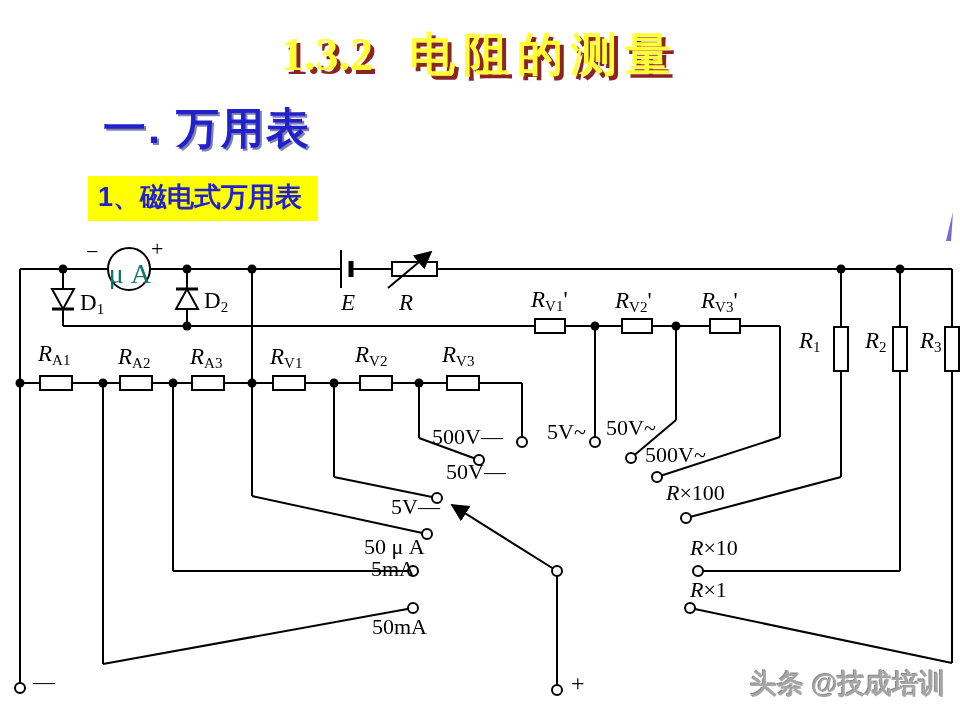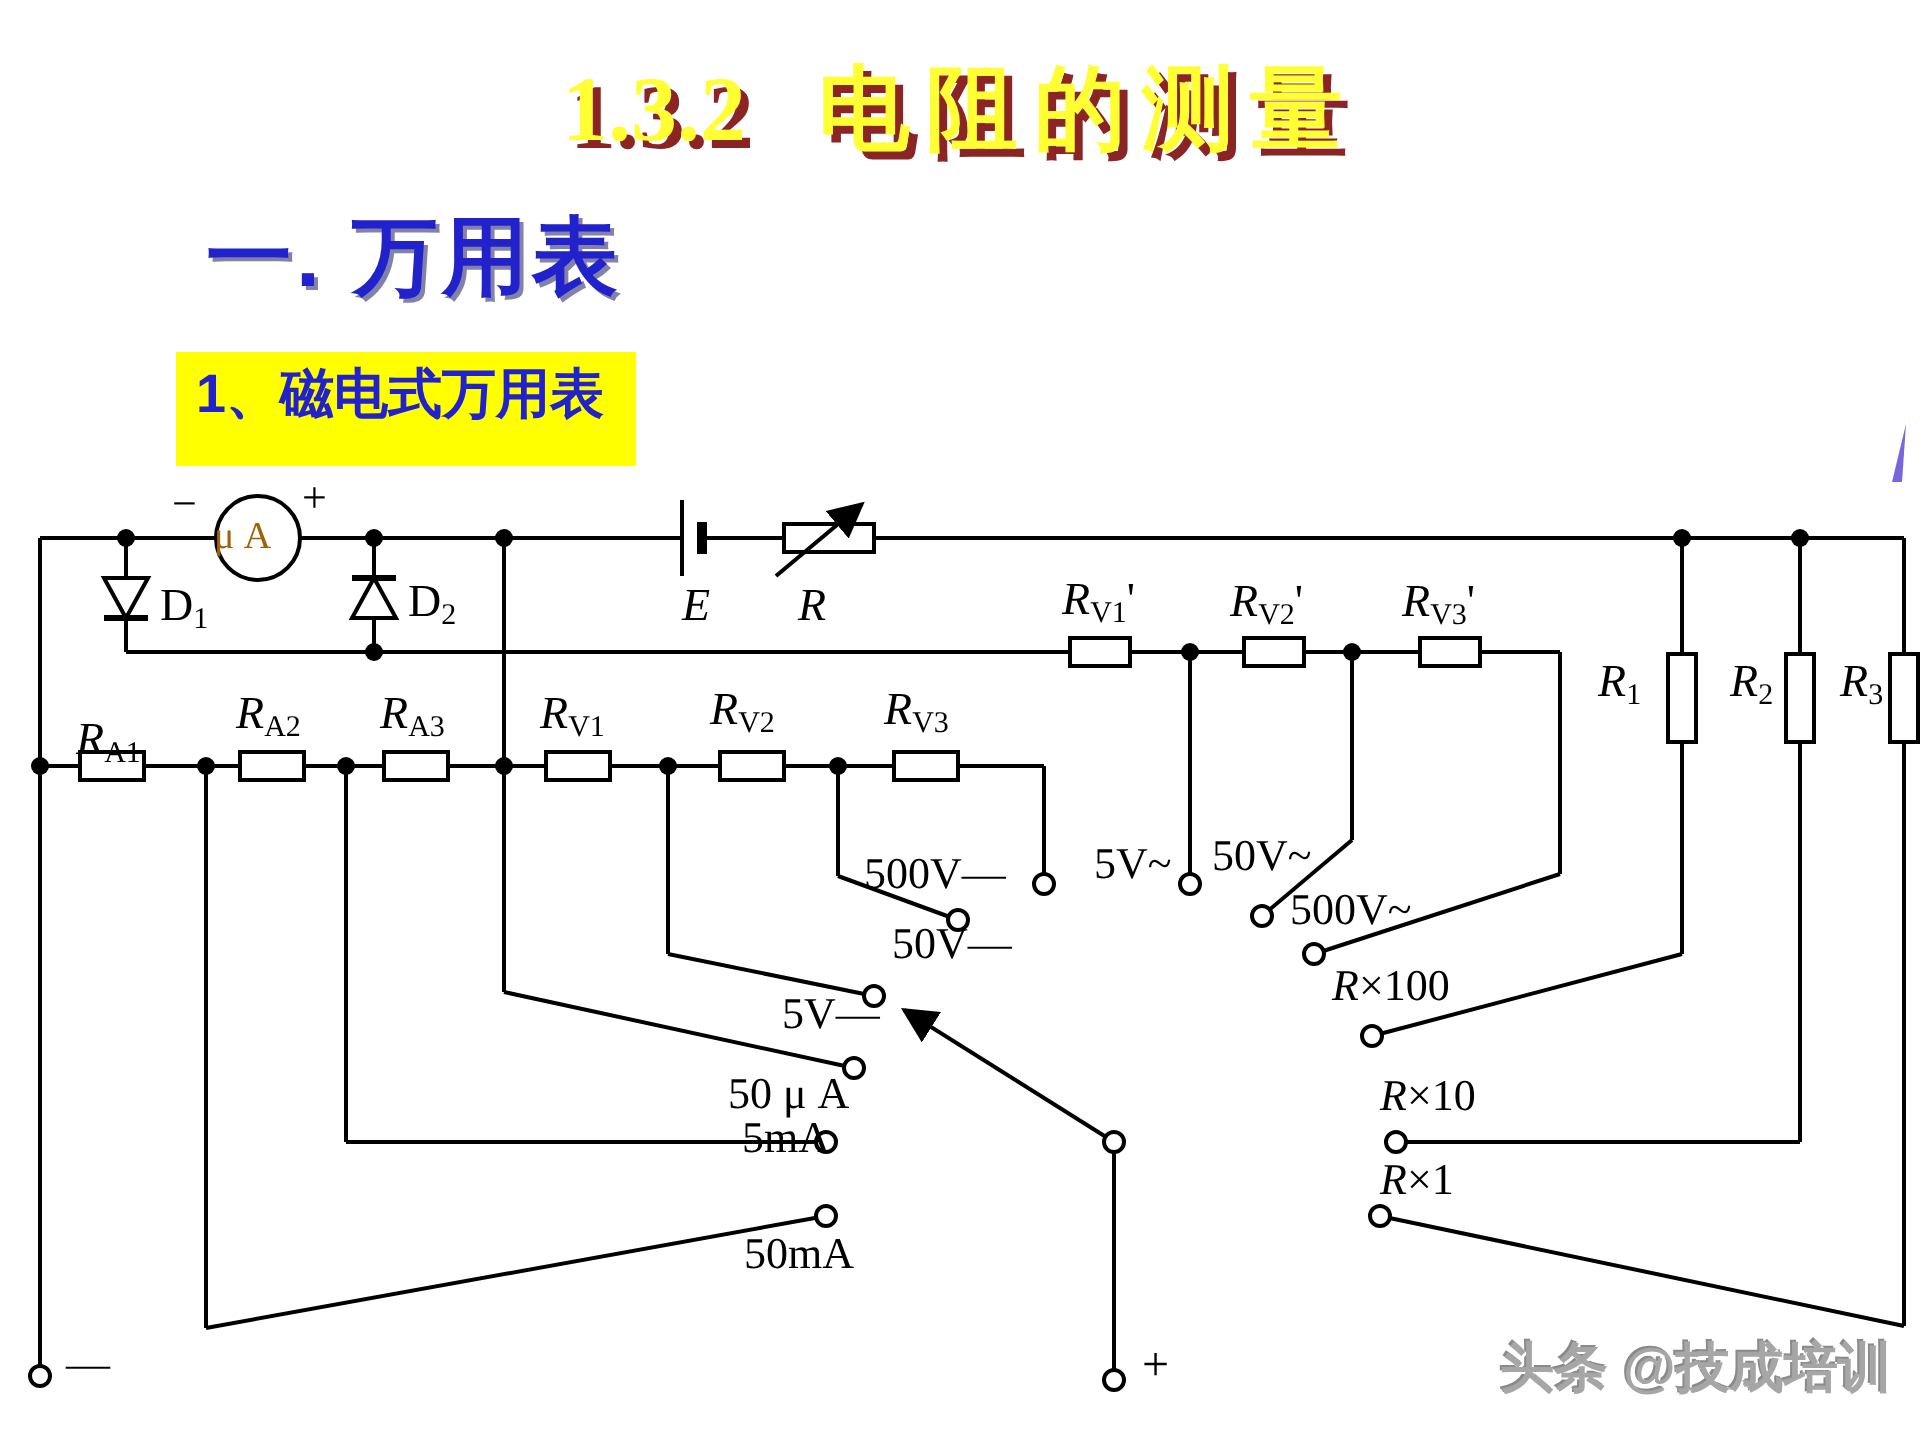--- a/index.html
+++ b/index.html
@@ -13,33 +13,33 @@
     text-shadow:4px 4px 0 var(--title-shadow,#8b2525);white-space:nowrap;}
   .slide-title .num{font-family:"Liberation Serif",serif;font-size:46px;margin-right:36px;margin-top:32px;}
   .slide-title .zh{font-family:"Liberation Sans",sans-serif;font-size:46px;letter-spacing:8px;}
   .section-heading{position:absolute;left:103px;top:100px;
     font-family:"Liberation Sans",sans-serif;font-size:43px;font-weight:bold;
     color:var(--heading-blue,#2222cc);text-shadow:2px 2px 0 rgba(25,25,100,.55);
     white-space:nowrap;letter-spacing:2px;}
   .subsection-heading{position:absolute;left:88px;top:176px;
     background:var(--highlight-yellow,#ffff00);
     font-family:"Liberation Sans",sans-serif;font-size:27px;font-weight:bold;
-    color:var(--heading-blue,#2626b8);padding:3px 16px 18px 10px;white-space:nowrap;text-align:right;}
+    color:var(--heading-blue,#2626b8);padding:3px 16px 6px 10px;white-space:nowrap;text-align:right;}
   .watermark{position:absolute;left:750px;top:666px;
     font-family:"Liberation Sans",sans-serif;font-size:27px;font-weight:bold;
     color:var(--watermark-gray,#a6a6a6);
     text-shadow:1px 1px 0 #ffffff,-1px -1px 0 #8a8a8a;white-space:nowrap;}
 
   
   .cl{position:absolute;font-size:23px;color:#000;white-space:nowrap;line-height:1;text-align:center;}
   .cl .it{font-style:italic;}
   .cl sub{font-size:15px;font-style:normal;line-height:0;vertical-align:-4px;}
   .rng{position:absolute;font-size:22px;color:#000;white-space:nowrap;line-height:1;}
-  .meter-text{position:absolute;left:107px;top:258px;width:44px;text-align:left;
-    font-size:19px;color:#a16207;}
+  .meter-text{position:absolute;left:107px;top:258px;width:44px;text-align:right;
+    font-size:28px;color:#0f766e;}
   .sign{position:absolute;font-size:22px;color:#000;line-height:1;}
 </style>
 </head>
 <body>
 
 <div class="slide-title">
   <span class="num">1.3.2</span><span class="zh">电阻的测量</span>
 </div>
 <div class="section-heading">一. 万用表</div>
 <div class="subsection-heading">1、磁电式万用表</div>
@@ -183,21 +183,21 @@
 <div class="cl" style="left:399px;top:291px"><span class="it">R</span></div>
 
 <div class="cl" style="left:531px;top:288px"><span class="it">R</span><sub>V1</sub><span>'</span></div>
 <div class="cl" style="left:615px;top:289px"><span class="it">R</span><sub>V2</sub><span>'</span></div>
 <div class="cl" style="left:701px;top:289px"><span class="it">R</span><sub>V3</sub><span>'</span></div>
 
 <div class="cl" style="left:799px;top:329px"><span class="it">R</span><sub>1</sub></div>
 <div class="cl" style="left:865px;top:329px"><span class="it">R</span><sub>2</sub></div>
 <div class="cl" style="left:920px;top:329px"><span class="it">R</span><sub>3</sub></div>
 
-<div class="cl" style="left:38px;top:358px"><span class="it">R</span><sub>A1</sub></div>
+<div class="cl" style="left:38px;top:342px"><span class="it">R</span><sub>A1</sub></div>
 <div class="cl" style="left:118px;top:345px"><span class="it">R</span><sub>A2</sub></div>
 <div class="cl" style="left:190px;top:345px"><span class="it">R</span><sub>A3</sub></div>
 <div class="cl" style="left:270px;top:345px"><span class="it">R</span><sub>V1</sub></div>
 <div class="cl" style="left:355px;top:343px"><span class="it">R</span><sub>V2</sub></div>
 <div class="cl" style="left:442px;top:343px"><span class="it">R</span><sub>V3</sub></div>
 
 <div class="rng" style="left:432px;top:426px">500V—</div>
 <div class="rng" style="left:446px;top:461px">50V—</div>
 <div class="rng" style="left:391px;top:496px">5V—</div>
 <div class="rng" style="left:364px;top:536px">50 μ A</div>

